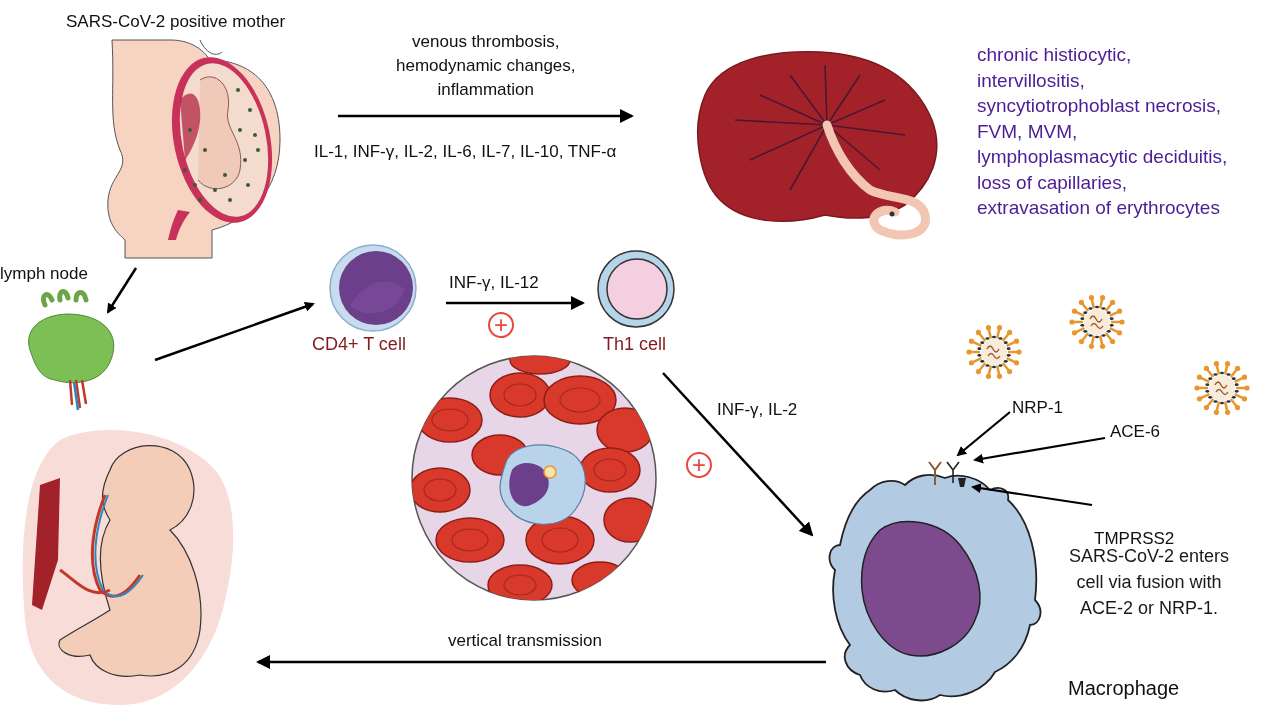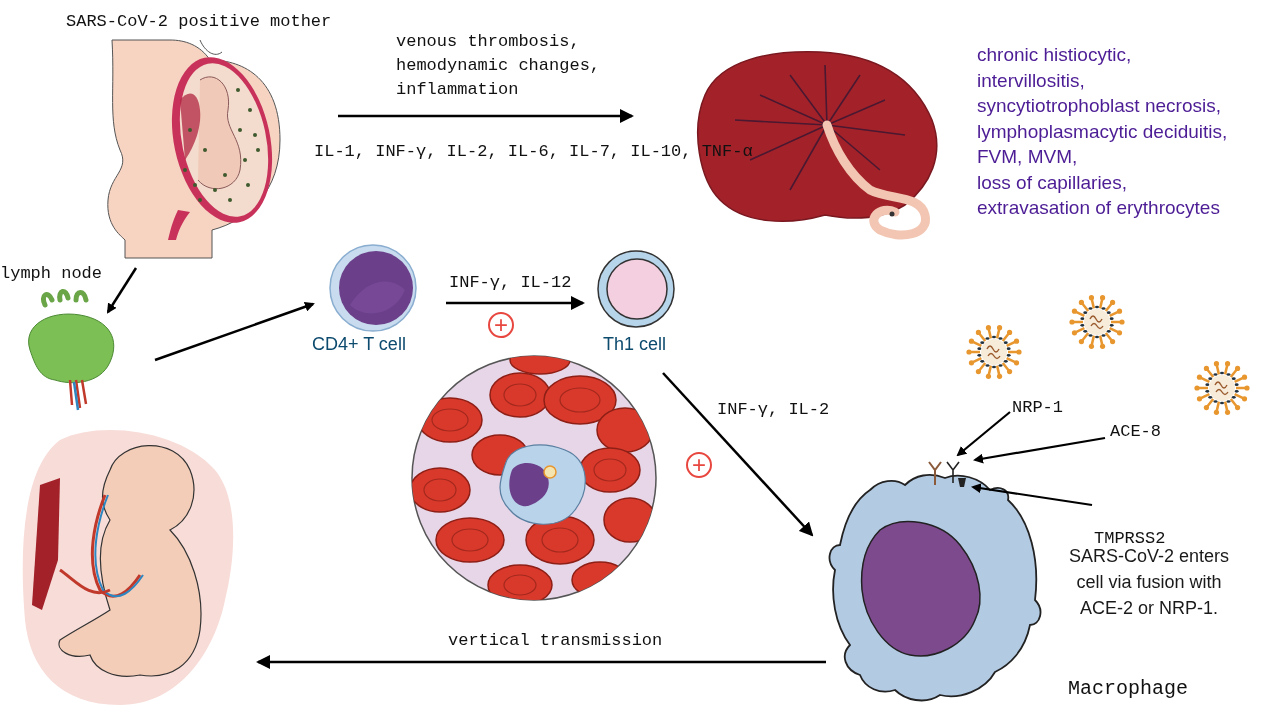--- a/index.html
+++ b/index.html
@@ -1,22 +1,22 @@
 <!DOCTYPE html>
 <html><head>
 <meta charset="utf-8">
 <style>
   html, body { margin: 0; padding: 0; background: #ffffff; }
   body { width: 1280px; height: 718px; position: relative; overflow: hidden; font-family: "Liberation Serif", serif; color: #111; }
   .abs { position: absolute; }
-  .serif { font-family: Liberation Mono, monospace; }
+  .serif { font-family: Liberation Sans, sans-serif; text-align: center; }
   .sans { font-family: "Liberation Sans", sans-serif; }
   svg.layer { position: absolute; left: 0; top: 0; }
   .lbl { font-size: 17px; line-height: 1.2; white-space: nowrap; }
-  .sans-lbl { font-size: 18px; line-height: 1.2; white-space: nowrap; color: #0c4a6e; }
+  .sans-lbl { font-size: 18px; line-height: 1.2; white-space: nowrap; color: #7f1d1d; }
   .findings div { font-family: "Liberation Sans", sans-serif; font-size: 19px; line-height: 25.5px; color: #4c1d95; white-space: nowrap; }
   .entry div { font-family: "Liberation Sans", sans-serif; font-size: 18px; line-height: 26px; color: #1a1a1a; white-space: nowrap; text-align: center; }
   .plus { width: 26px; height: 26px; border: 2px solid #e8473f; border-radius: 50%; box-sizing: border-box; display:flex; align-items:center; justify-content:center; color:#e8473f; font-family: "Liberation Sans", sans-serif; font-size: 24px; line-height: 1; }
 </style>
 </head>
 <body>
 
 <svg class="layer" width="1280" height="718" viewBox="0 0 1280 718">
   <defs>
     <marker id="ah" markerWidth="10" markerHeight="10" refX="8" refY="5" orient="auto" markerUnits="userSpaceOnUse">
@@ -310,38 +310,38 @@
   <div>venous thrombosis,</div>
   <div>hemodynamic changes,</div>
   <div>inflammation</div>
 </div>
 <div class="abs lbl serif" style="left:314px;top:142px;">IL-1, INF-γ, IL-2, IL-6, IL-7, IL-10, TNF-α</div>
 
 <div class="abs findings" style="left:977px;top:42px;">
   <div>chronic  histiocytic,</div>
   <div>intervillositis,</div>
   <div>syncytiotrophoblast necrosis,</div>
+  <div>FVM, MVM,</div>
   <div>lymphoplasmacytic deciduitis,</div>
-  <div>FVM, MVM,</div>
   <div>loss of capillaries,</div>
   <div>extravasation of erythrocytes</div>
 </div>
 
 <div class="abs lbl serif" style="left:0;top:264px;">lymph node</div>
 
 <div class="abs sans-lbl sans" style="left:312px;top:334px;">CD4+ T cell</div>
 <div class="abs lbl serif" style="left:449px;top:273px;">INF-γ, IL-12</div>
 <div class="abs plus" style="left:488px;top:312px;">+</div>
 <div class="abs sans-lbl sans" style="left:603px;top:334px;">Th1 cell</div>
 
 <div class="abs lbl serif" style="left:717px;top:400px;">INF-γ, IL-2</div>
 <div class="abs plus" style="left:686px;top:452px;">+</div>
 
 <div class="abs lbl serif" style="left:1012px;top:398px;">NRP-1</div>
-<div class="abs lbl serif" style="left:1110px;top:422px;">ACE-8</div>
+<div class="abs lbl serif" style="left:1110px;top:422px;">ACE-6</div>
 <div class="abs lbl serif" style="left:1094px;top:494px;margin-top:35px;">TMPRSS2</div>
 
 <div class="abs entry" style="left:1069px;top:543px;">
   <div>SARS-CoV-2 enters</div>
   <div>cell via fusion with</div>
   <div>ACE-2 or NRP-1.</div>
 </div>
 
 <div class="abs serif" style="left:1068px;top:677px;font-size:20px;white-space:nowrap;">Macrophage</div>
 

